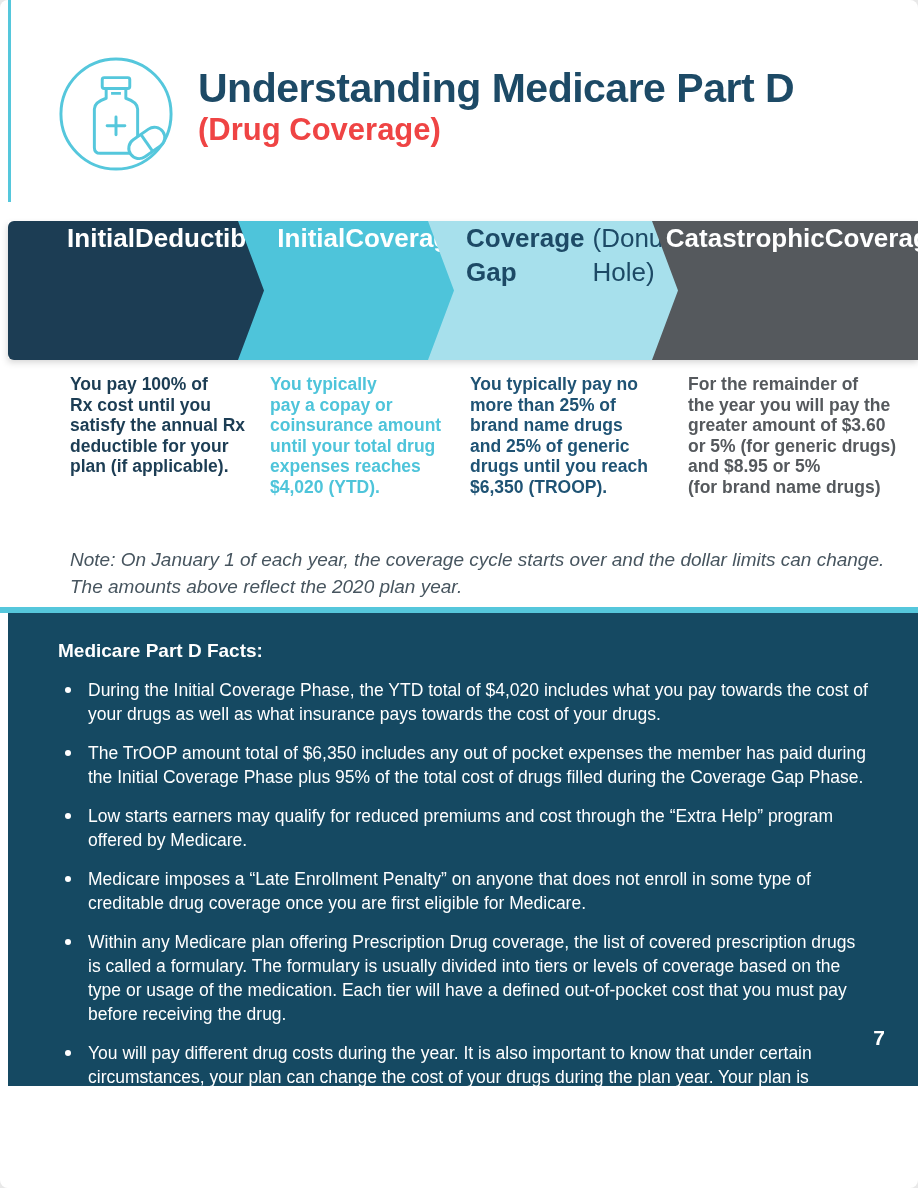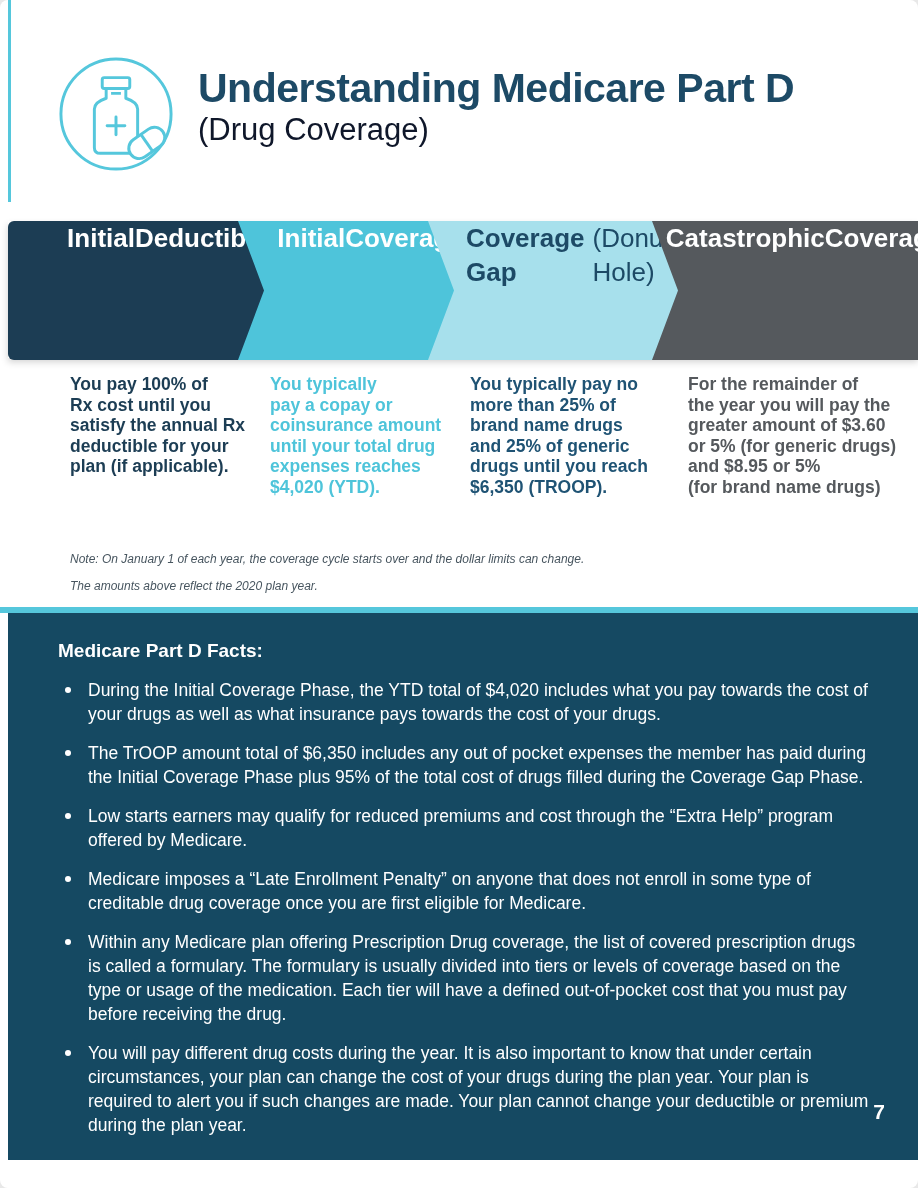--- a/index.html
+++ b/index.html
@@ -19,21 +19,21 @@
   }
   
   .header{position:absolute;left:57px;top:55px;display:flex;align-items:flex-start;}
   .header-icon{width:118px;height:118px;flex:0 0 auto;}
   .header-text{margin-left:23px;padding-top:10px;}
   .page-title{
     margin:0;font-size:41px;font-weight:700;color:#1D4A66;
     letter-spacing:-0.5px;line-height:46px;
   }
   .page-subtitle{
-    font-size:31px;font-weight:400;color:#0f172a;line-height:38px;
+    font-size:31px;font-weight:700;color:#ef4444;line-height:38px;
   }
   
   .banner-shadow{
     position:absolute;left:8px;top:221px;width:910px;height:137px;
     box-shadow:0 4px 7px rgba(0,0,0,0.18);
   }
   .stage{
     position:absolute;top:221px;height:139px;
     display:flex;flex-direction:row;justify-content:center;
   }
@@ -58,31 +58,31 @@
     font-size:17.5px;font-weight:700;line-height:20.5px;
     white-space:pre-line;
   }
   .col-1{left:70px;width:190px;color:#1C3D54;}
   .col-2{left:270px;width:200px;color:#4EC4DA;}
   .col-3{left:470px;width:205px;color:#1F5374;}
   .col-4{left:688px;width:230px;color:#55595D;}
   
   .note{
     position:absolute;left:70px;top:546px;width:820px;
-    font-size:12px;font-style:italic;color:#47555F;line-height:27px;
+    font-size:19px;font-style:italic;color:#47555F;line-height:27px;
     white-space:pre-line;
   }
   
   .divider{
     position:absolute;left:0;top:607px;width:918px;height:6px;
     background:#55C7DC;
   }
   
   .facts-panel{
-    position:absolute;left:8px;top:613px;width:910px;height:547px;
+    position:absolute;left:8px;top:613px;width:910px;height:473px;
     background:#154962;box-sizing:border-box;
     padding:27px 48px 0 50px;color:#ffffff;
   }
   .facts-heading{
     margin:0 0 16px 0;font-size:19px;font-weight:700;color:#ffffff;
   }
   .facts-list{list-style:none;margin:0;padding:0;}
   .facts-list li{
     position:relative;padding-left:30px;margin-bottom:15px;
     font-size:17.5px;line-height:24px;font-weight:400;

